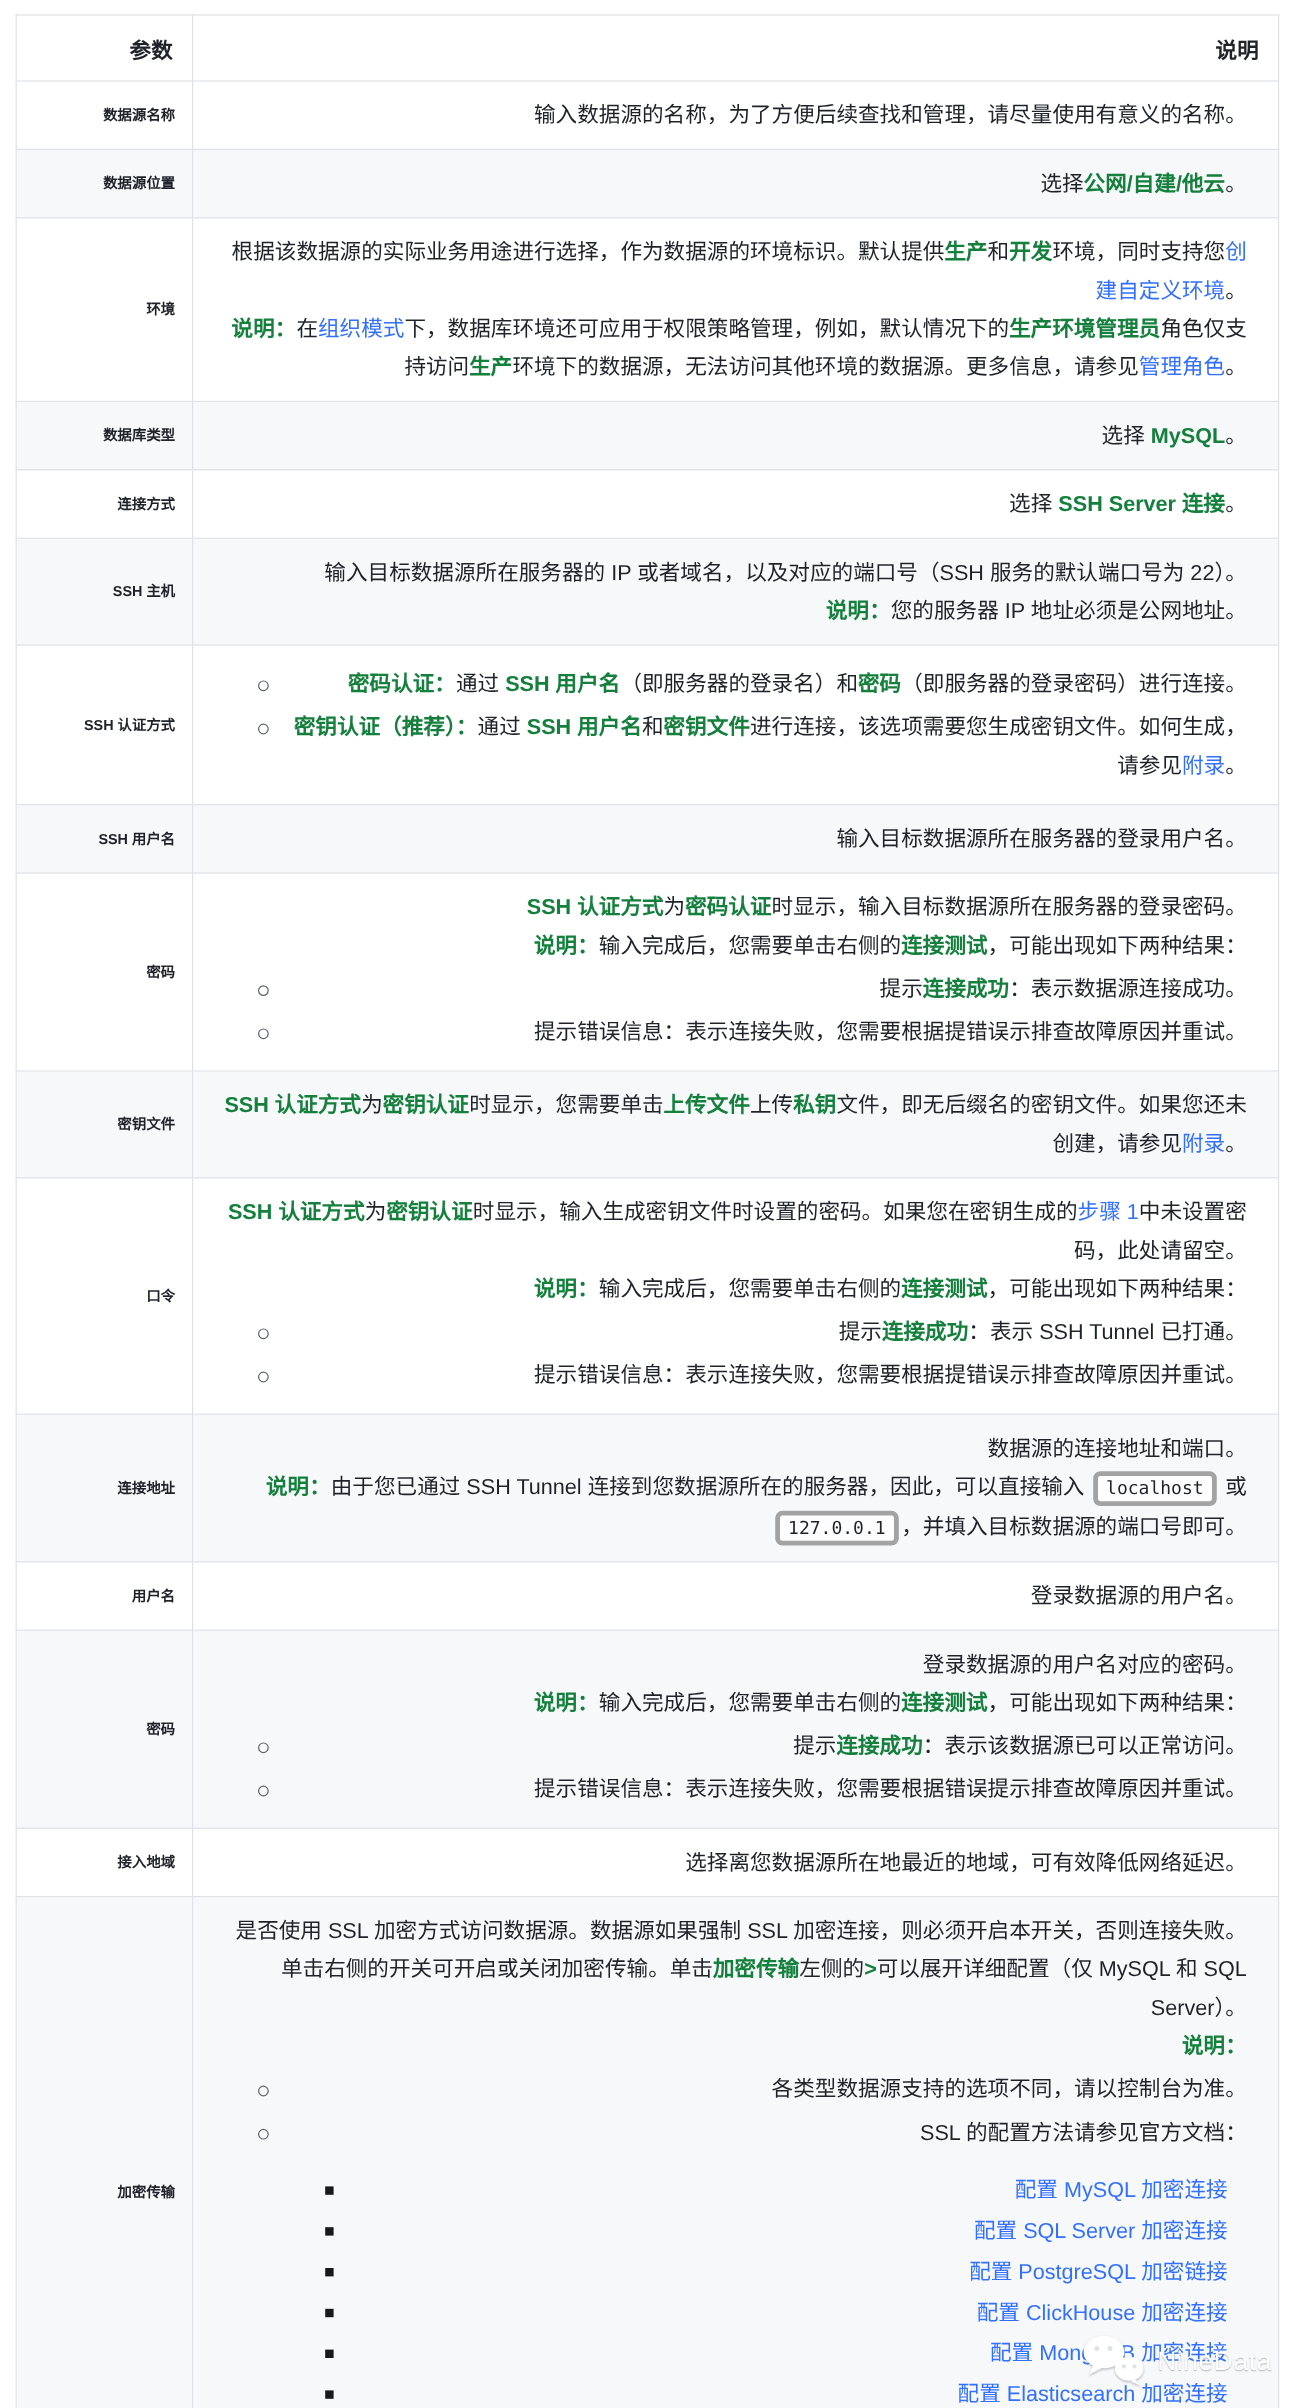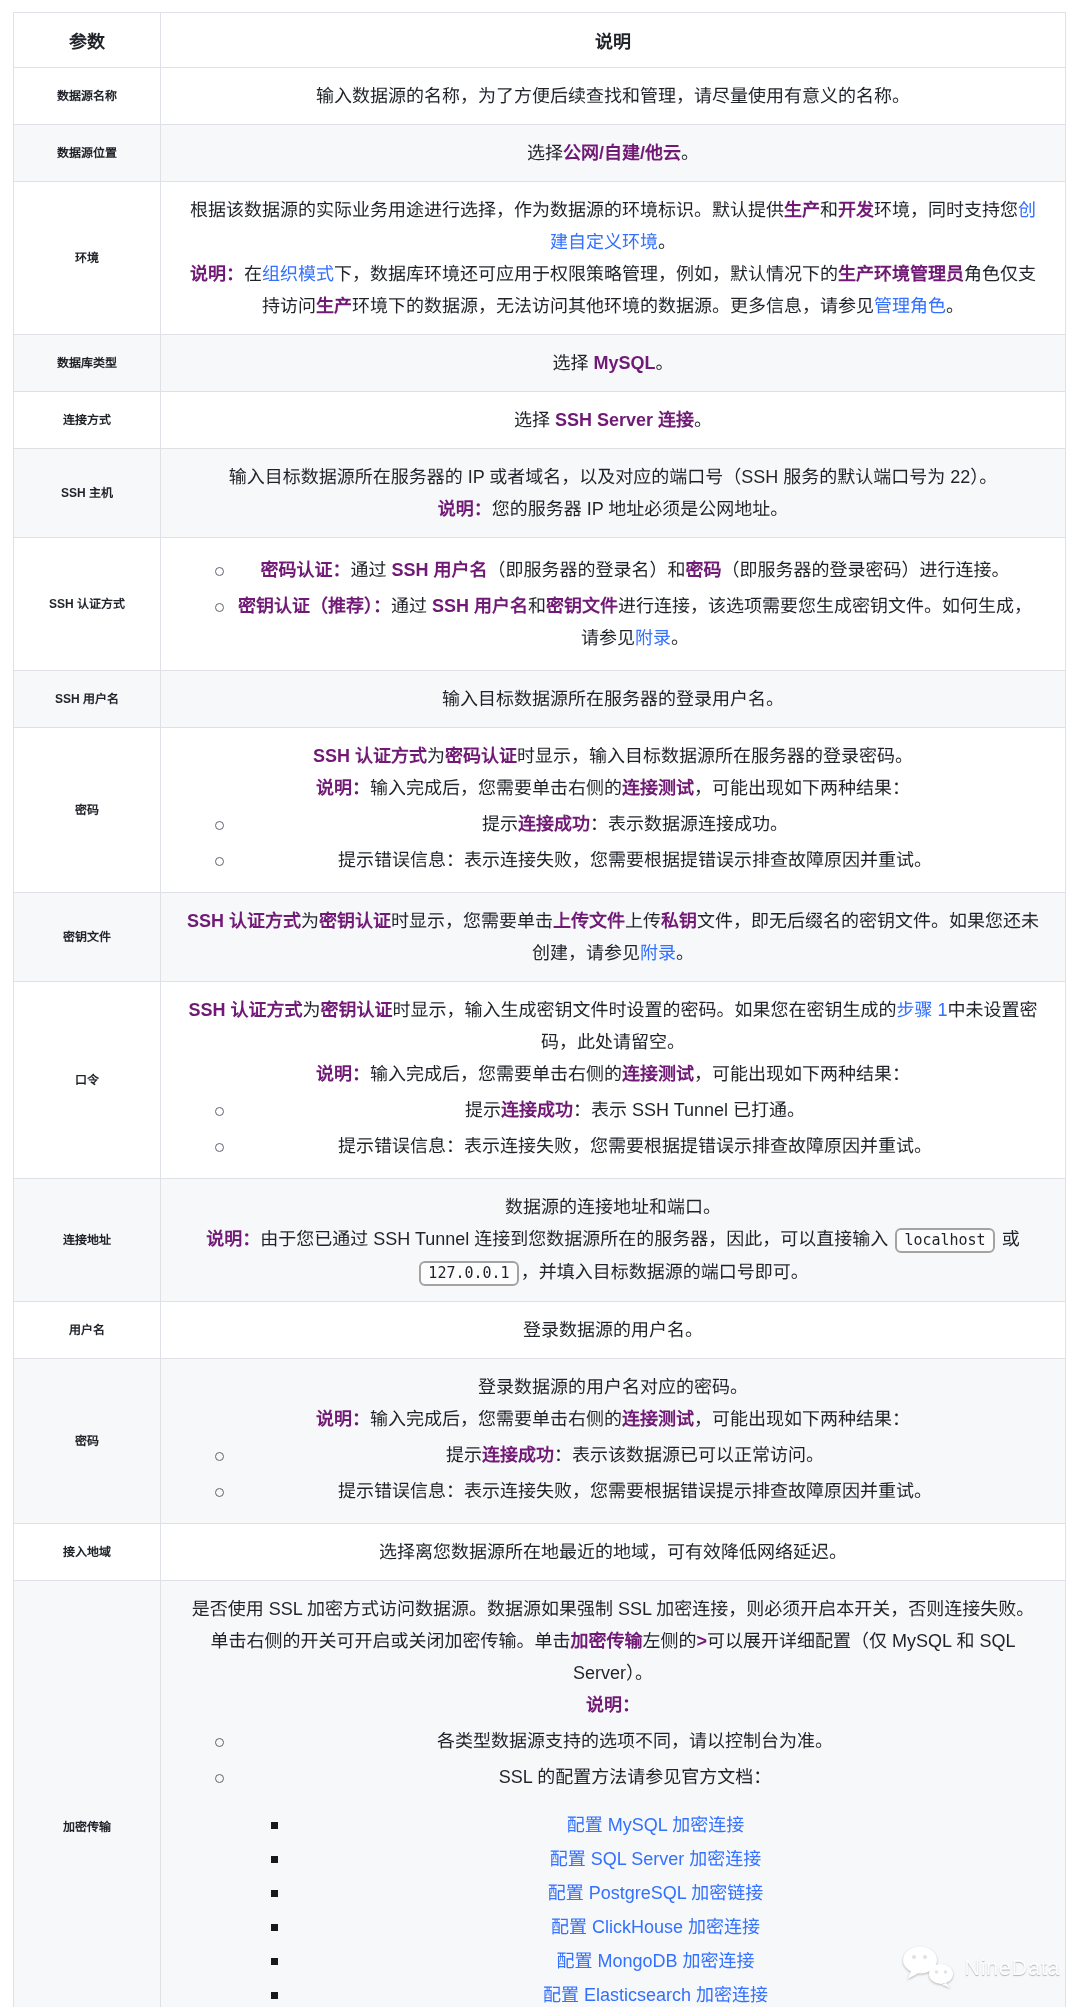--- a/index.html
+++ b/index.html
@@ -15,46 +15,46 @@
   .table-wrap { position: absolute; left: 13px; top: 12px; width: 1053px; }
   table.param-table {
     width: 100%;
     border-collapse: collapse;
     table-layout: fixed;
   }
   .param-table col.c-param { width: 147px; }
   .param-table th, .param-table td {
     border: 1px solid #dfe1e6;
     vertical-align: middle;
-    text-align: center;
+    text-align: right;
   }
   .param-table thead th {
     font-size: 18px; font-weight: 600;
     padding: 14px 16px;
     background: #ffffff;
   }
   .param-table tbody th.param {
     font-size: 12px; font-weight: 600;
     padding: 12px 14px;
     line-height: 30px;
   }
   .param-table tbody td.desc {
     font-size: 18px; font-weight: 400;
     padding: 12px 26px;
     line-height: 32px;
   }
   .param-table tbody tr:nth-child(even) { background: #f7f8fa; }
   .para { margin: 0; }
-  strong.seg { font-weight: 700; color: #701a75; }
+  strong.seg { font-weight: 700; color: #15803d; }
   a.doc-link { color: #3370ff; text-decoration: none; cursor: pointer; }
   code.code-chip {
     font-family: "DejaVu Sans Mono", "Liberation Mono", monospace;
     font-size: 15px;
     background: #fdfdfe;
-    border: 2px solid #a3a3a3;
+    border: 4px solid #a3a3a3;
     border-radius: 6px;
     padding: 1px 7px 2px 7px;
     margin: 0 2px;
     white-space: nowrap;
   }
   ul.blist { list-style: none; margin: 0; padding: 0 0 0 26px; }
   ul.blist > li { position: relative; padding-left: 18px; margin: 4px 0; }
   ul.blist > li::before {
     content: "";
     position: absolute; left: 2px; top: 13px;

